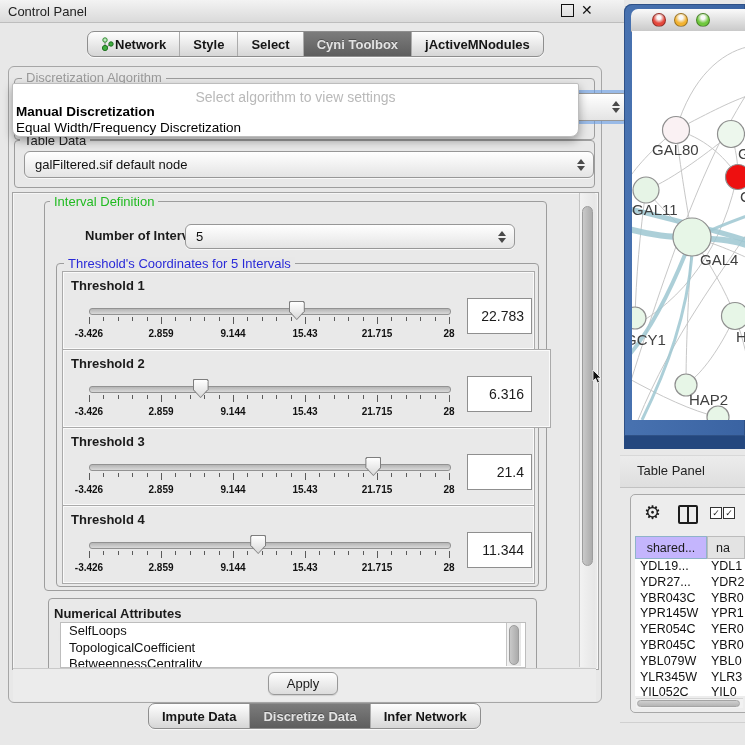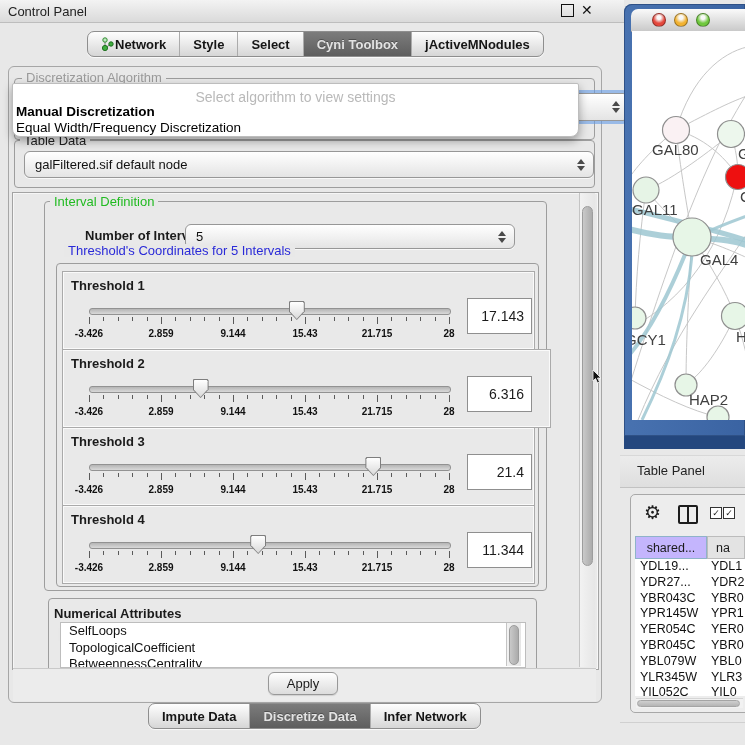--- a/index.html
+++ b/index.html
@@ -198,21 +198,21 @@
   <div class="abs" style="left:85px;top:228px;font-weight:bold;">Number of Intervals</div>
   <div class="combo" style="left:185px;top:224px;width:294px;height:23px;">
     <span>5</span>
     <span class="arrows">
         <i class="up"></i>
         <i class="dn"></i>
       </span>
   </div>
 
   <div class="abs group" style="left:56px;top:263px;width:481px;height:322px;"></div>
-  <div class="group-title gt-blue" style="left:64px;top:244px;text-align:right;">Threshold's Coordinates for 5 Intervals</div>
+  <div class="group-title gt-blue" style="left:64px;top:257px;text-align:right;">Threshold's Coordinates for 5 Intervals</div>
 
   <div id="thresholds-host">
       <div class="thr-panel abs" style="top: 271px;">
         <div class="thr-label">Threshold 1</div>
         <div class="track"></div>
         <div class="tick major" style="left: 26px;"></div>
         <div class="tick minor" style="left: 40.4px;"></div>
         <div class="tick minor" style="left: 54.8px;"></div>
         <div class="tick minor" style="left: 69.2px;"></div>
         <div class="tick minor" style="left: 83.6px;"></div>
@@ -239,21 +239,21 @@
         <div class="tick major" style="left: 386px;"></div>
         <div class="tick-label" style="left: 26px;">-3.426</div>
         <div class="tick-label" style="left: 98px;">2.859</div>
         <div class="tick-label" style="left: 170px;">9.144</div>
         <div class="tick-label" style="left: 242px;">15.43</div>
         <div class="tick-label" style="left: 314px;">21.715</div>
         <div class="tick-label" style="left: 386px;">28</div>
         <div class="thumb-o" style="left: 225.791px;">
           <div class="thumb-i"></div>
         </div>
-        <div class="val-box">17.143</div>
+        <div class="val-box">22.783</div>
       </div>
       <div class="thr-panel abs" style="top: 349px; padding-left: 16px;">
         <div class="thr-label">Threshold 2</div>
         <div class="track"></div>
         <div class="tick major" style="left: 26px;"></div>
         <div class="tick minor" style="left: 40.4px;"></div>
         <div class="tick minor" style="left: 54.8px;"></div>
         <div class="tick minor" style="left: 69.2px;"></div>
         <div class="tick minor" style="left: 83.6px;"></div>
         <div class="tick major" style="left: 98px;"></div>

